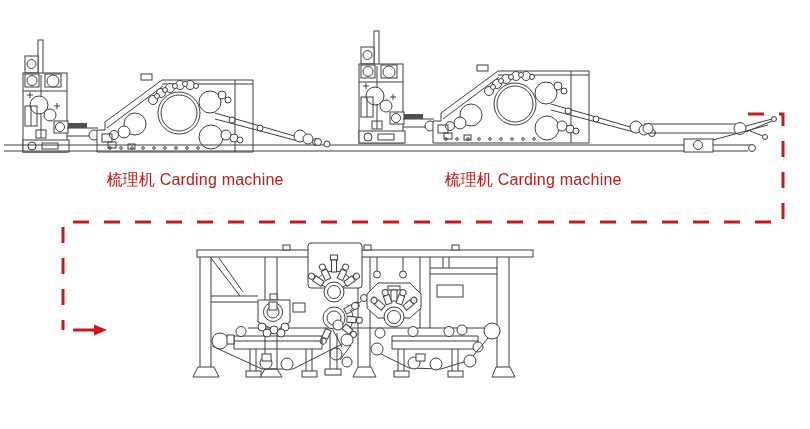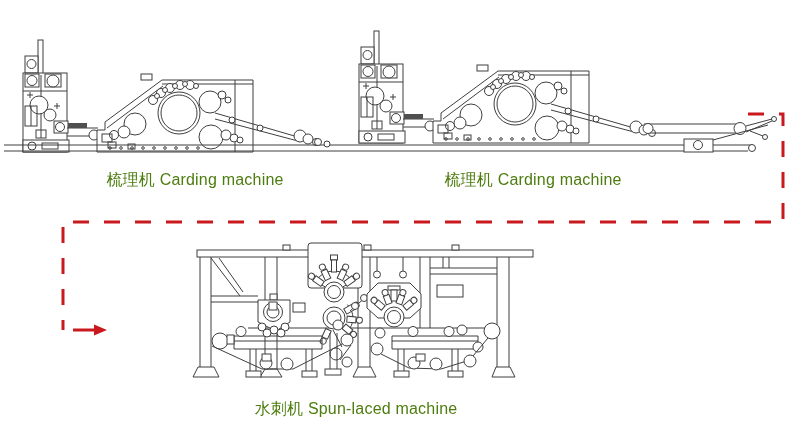--- a/index.html
+++ b/index.html
@@ -5,21 +5,21 @@
   html,body{margin:0;padding:0;}
   body{
     width:810px;height:429px;position:relative;overflow:hidden;
     background:#ffffff;
     font-family:"Liberation Sans","DejaVu Sans",sans-serif;
   }
   #stage{position:absolute;left:0;top:0;width:810px;height:429px;}
   svg{display:block;}
   .lbl{
     position:absolute;width:230px;text-align:center;
-    font-size:16px;color:#4d7c0f;letter-spacing:.2px;
+    font-size:16px;color:#b91c1c;letter-spacing:.2px;
     white-space:nowrap;
   }
 </style>
 </head>
 <body>
 
 <div id="stage">
 <svg width="810" height="429" viewBox="0 0 810 429">
   <defs>
 
@@ -291,14 +291,13 @@
 
   <path d="M748,114 H783 V222 H63 V330" fill="none" stroke-width="3" stroke-dasharray="16 15" stroke="#c9181e"></path>
   <g>
     <line x1="73" y1="330" x2="95" y2="330" stroke-width="3" stroke="#c9181e"></line>
     <polygon points="94,324.5 107,330 94,335.5" stroke="none" fill="#c9181e"></polygon>
   </g>
 </svg>
 
 <div class="lbl" style="left:80px;top:170px">梳理机 Carding machine</div>
 <div class="lbl" style="left:418px;top:170px">梳理机 Carding machine</div>
-<div class="lbl" style="left:241px;top:399px">水刺机 Spun-laced machine</div>
 </div>
 
 </body></html>

